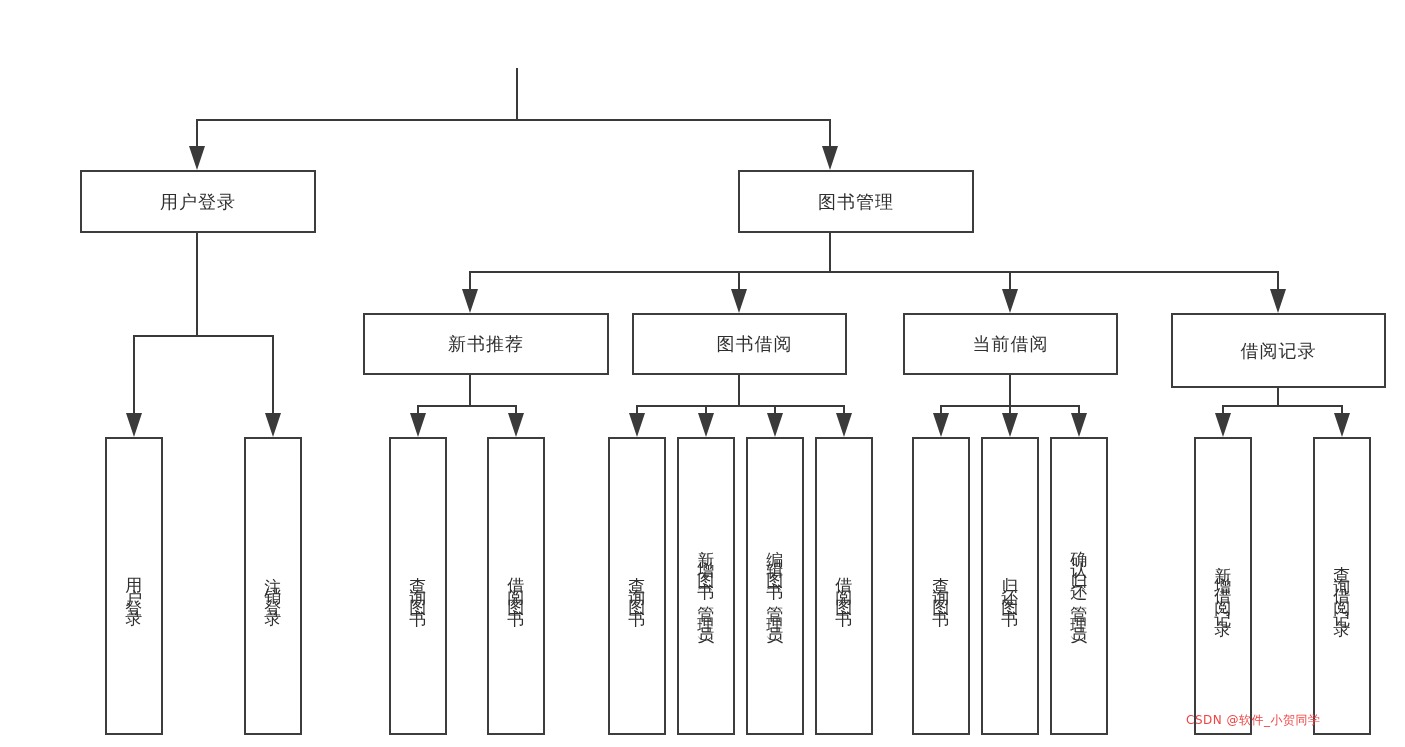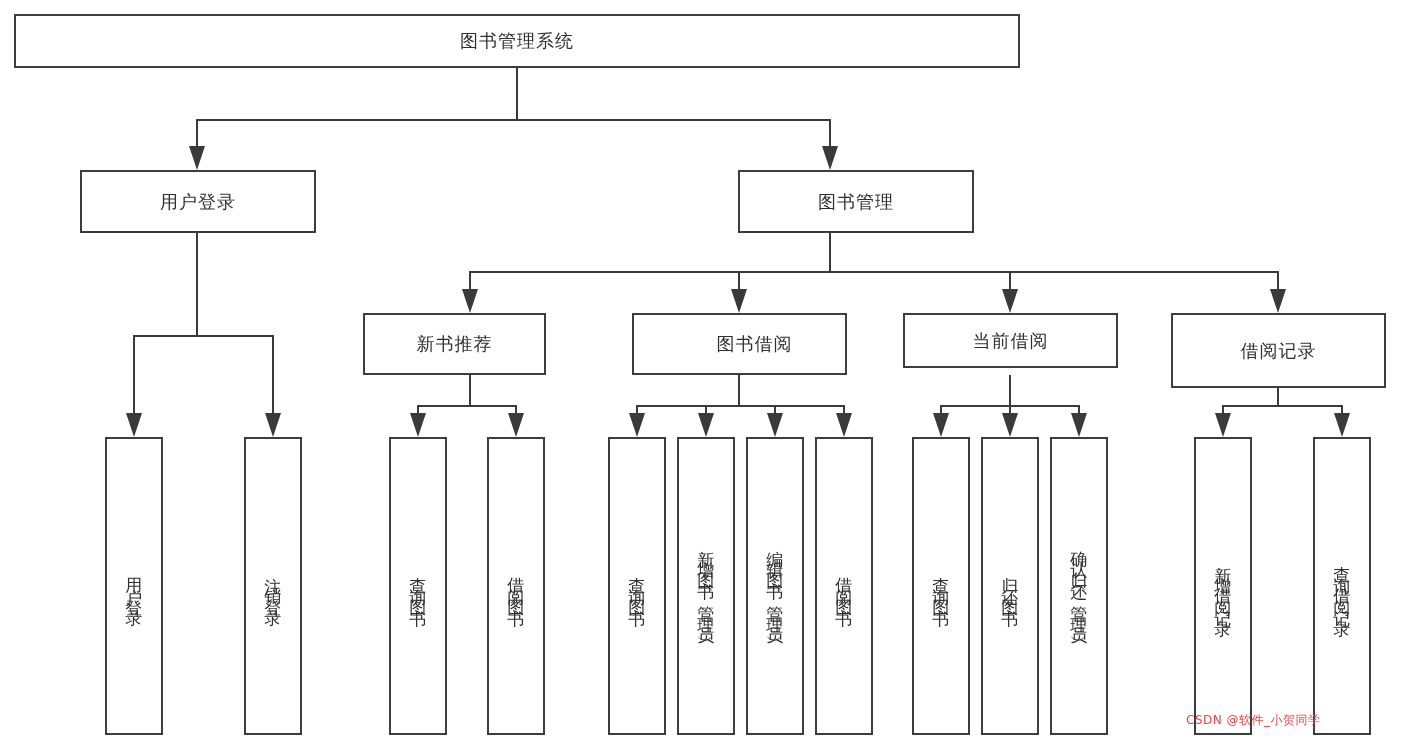--- a/index.html
+++ b/index.html
@@ -69,38 +69,35 @@
       <polygon points="767,413 783,413 775,437"></polygon>
       <polygon points="836,413 852,413 844,437"></polygon>
       <polygon points="933,413 949,413 941,437"></polygon>
       <polygon points="1002,413 1018,413 1010,437"></polygon>
       <polygon points="1071,413 1087,413 1079,437"></polygon>
       <polygon points="1215,413 1231,413 1223,437"></polygon>
       <polygon points="1334,413 1350,413 1342,437"></polygon>
     </g>
   </svg>
 
-  <div class="box hbox" style="left:14px; top:14px; width:1006px; height:54px;">
-    <span>图书管理系统</span>
-  </div>
 
   <div class="box hbox" style="left:80px; top:170px; width:236px; height:63px;">
     <span>用户登录</span>
   </div>
   <div class="box hbox" style="left:711px; top:170px; width:236px; height:63px;margin-left:27px;">
     <span>图书管理</span>
   </div>
 
-  <div class="box hbox" style="left:363px; top:313px; width:183px; height:62px;">
+  <div class="box hbox" style="left:363px; top:313px; width:246px; height:62px;">
     <span>新书推荐</span>
   </div>
   <div class="box hbox" style="left:632px; top:313px; width:215px; height:62px;padding-left:30px;">
     <span>图书借阅</span>
   </div>
-  <div class="box hbox" style="left:903px; top:313px; width:215px; height:55px;">
+  <div class="box hbox" style="left:903px; top:313px; width:215px; height:62px;">
     <span>当前借阅</span>
   </div>
   <div class="box hbox" style="left:1171px; top:313px; width:215px; height:75px;">
     <span>借阅记录</span>
   </div>
 
   <div class="box vbox" style="left:105px;">
     <span class="vlabel">用户登录</span>
   </div>
   <div class="box vbox" style="left:244px;">

